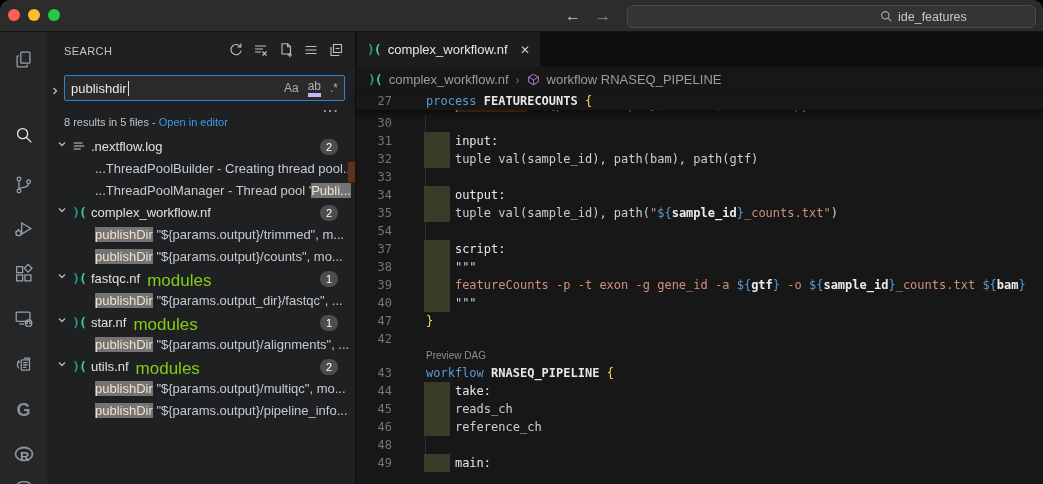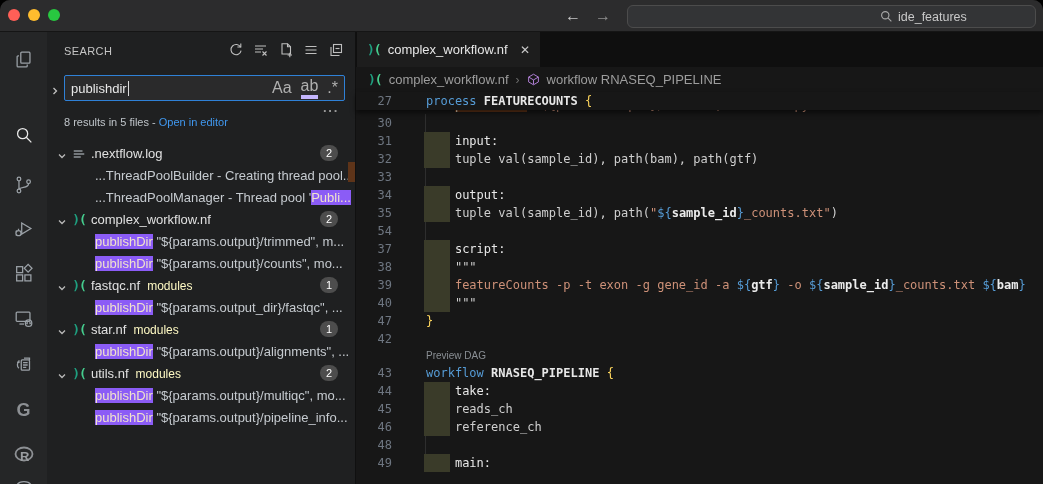--- a/index.html
+++ b/index.html
@@ -26,35 +26,35 @@
   .sidebar{position:absolute;left:47px;top:32px;width:309px;height:452px;background:#1f2021;border-right:1px solid #101010;}
   .sb-title{position:absolute;left:17px;top:13px;font-size:11px;letter-spacing:.4px;color:#c5c5c5;}
   .sb-actions{position:absolute;right:10px;top:9px;display:flex;gap:7px;}
   .sb-actions .act{width:18px;height:18px;display:flex;align-items:center;justify-content:center;border-radius:4px;}
   .sb-actions svg{stroke:#bfbfbf;fill:none;stroke-width:1.1;}
   .toggle-replace{position:absolute;left:3px;top:48px;width:12px;height:22px;display:flex;align-items:center;color:#c2c2c2;}
   .searchbox{position:absolute;left:17px;top:43px;width:281px;height:26px;background:#2a2a2b;border:1px solid #2f81d7;
     border-radius:2px;display:flex;align-items:center;padding:0 6px;}
   .query{color:#e8e8e8;font-size:13px;white-space:pre;}
   .caret{display:inline-block;width:1px;height:15px;background:#dcdcdc;margin-left:1px;vertical-align:middle;}
-  .sb-opts{margin-left:auto;display:flex;gap:9px;align-items:center;color:#b0b0b0;font-size:16px;}
+  .sb-opts{margin-left:auto;display:flex;gap:9px;align-items:center;color:#b0b0b0;font-size:12px;}
   .opt-word{border-bottom:4px solid #c4b5fd;}
   .more-dots{position:absolute;right:16px;top:71px;color:#9a9a9a;font-size:13px;font-weight:bold;letter-spacing:1px;}
   .summary{position:absolute;left:17px;top:84px;font-size:11px;color:#bfc4c9;}
   .summary a{color:#4098f0;text-decoration:none;}
   .tree{position:absolute;left:0;top:107px;right:0;}
-  .srow{height:22px;display:flex;align-items:flex-end;font-size:13px;color:#c6cbd0;white-space:pre;overflow:hidden;position:relative;}
+  .srow{height:22px;display:flex;align-items:flex-start;font-size:13px;color:#c6cbd0;white-space:pre;overflow:hidden;position:relative;}
   .srow .chev{width:16px;margin-left:7px;display:flex;justify-content:center;flex:none;}
   .srow .ficon{width:18px;display:flex;justify-content:center;margin-right:3px;flex:none;}
   .srow .fname{color:#e0e0e0;}
-  .srow .fdir{color:#fef9c3;font-size:12px;margin-left:7px;}
+  .srow .fdir{color:#84cc16;font-size:17px;margin-left:7px;}
   .srow .badge{margin-left:auto;margin-right:17px;background:#4d4d4d;color:#fff;font-size:11px;min-width:18px;height:16px;
     border-radius:9px;display:flex;align-items:center;justify-content:center;padding:0 4px;flex:none;}
   .srow.match{padding-left:48px;}
-  .hl{background:#8b5cf6;color:#f0e2cd;}
+  .hl{background:#737373;color:#f0e2cd;}
   .edge-hl{position:absolute;right:0;top:1px;width:7px;height:20px;background:#5e3419;}
   .nfi b{font-weight:700;font-style:normal;font-size:13px;letter-spacing:-1px;font-family:"DejaVu Sans Mono",monospace;}
   .nfi b:first-child{color:#1fa080;} .nfi b:last-child{color:#45cd8e;}
   
   .editor{position:absolute;left:356px;top:32px;width:687px;height:452px;background:#171717;}
   .tabstrip{position:absolute;left:0;top:0;width:687px;height:35px;background:#0f0f0f;}
   .tab{position:absolute;left:1px;top:0;height:35px;width:183px;background:#1d1d1d;display:flex;align-items:center;
     padding:0 10px;gap:7px;color:#e6e6e6;font-size:13px;}
   .tab .close{margin-left:auto;color:#c9c9c9;font-size:12px;}
   .breadcrumb{position:absolute;left:0;top:35px;width:687px;height:25px;display:flex;align-items:center;

